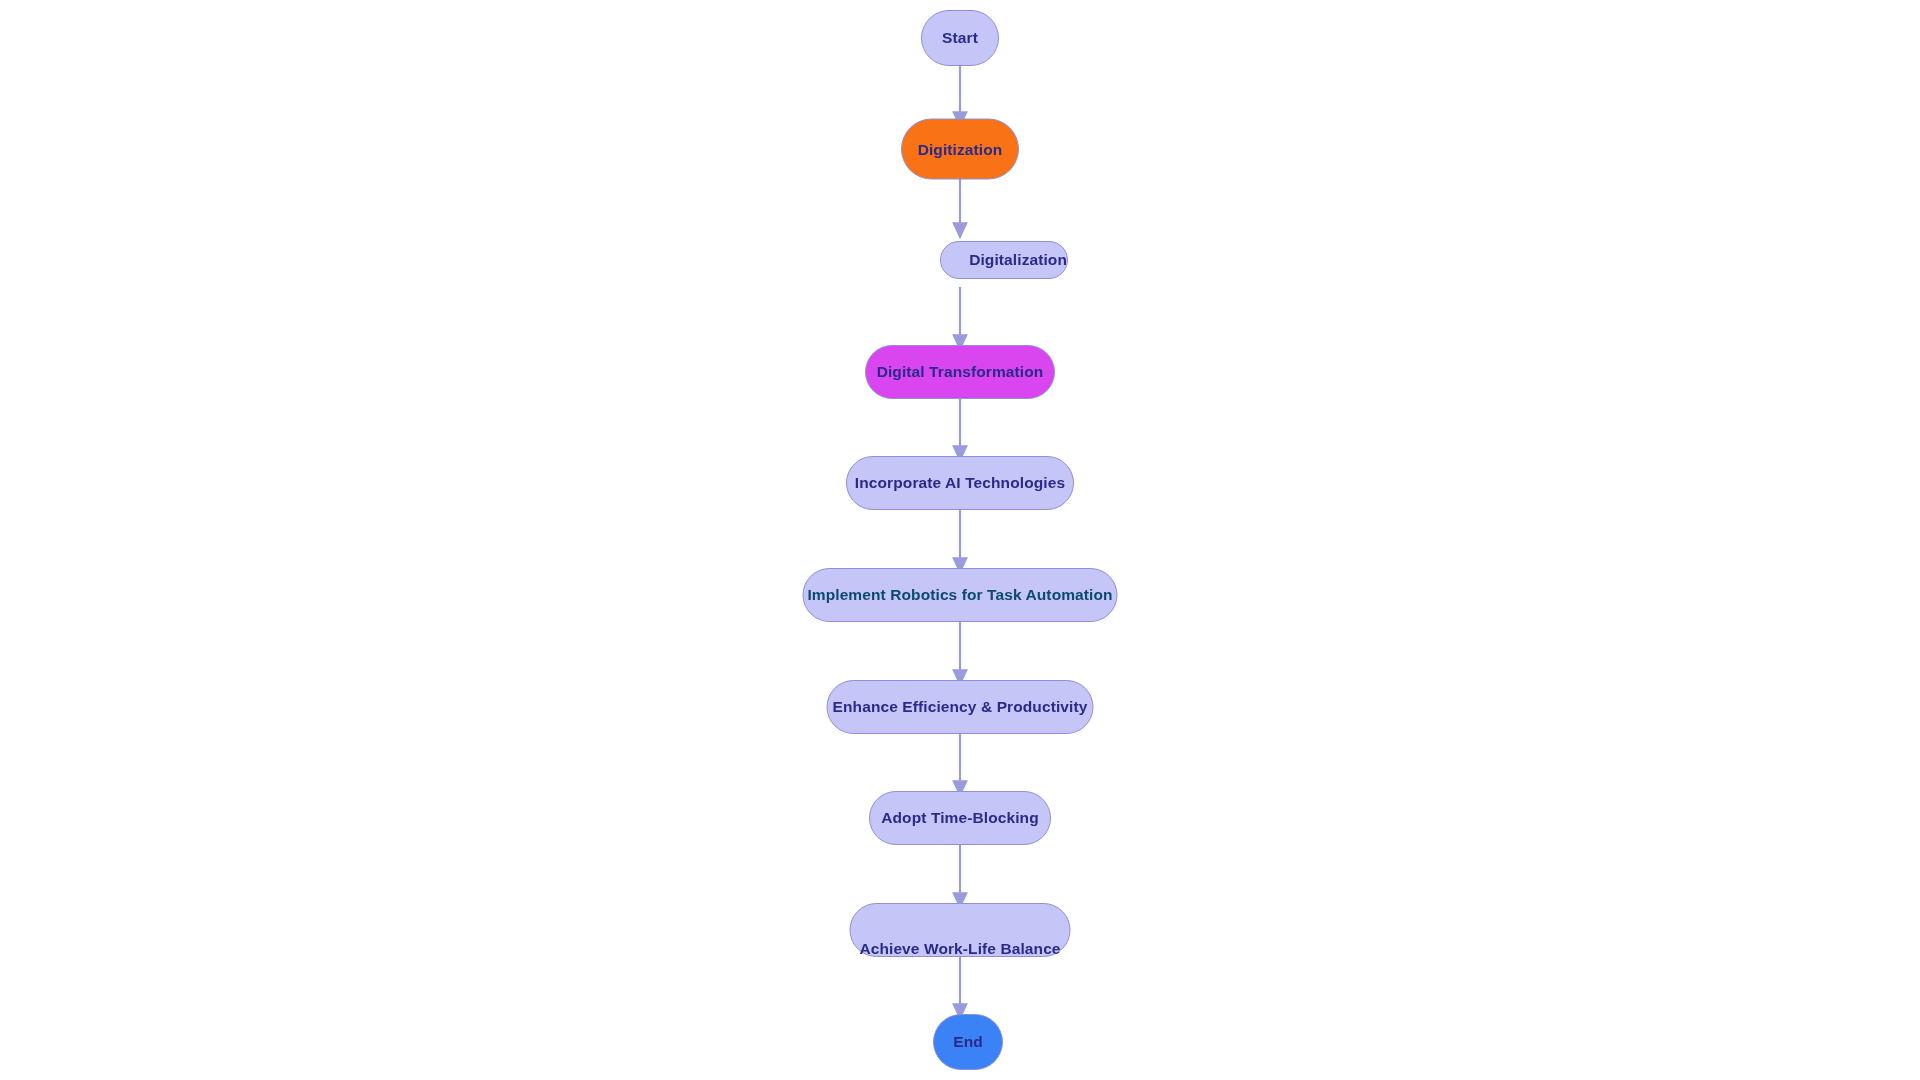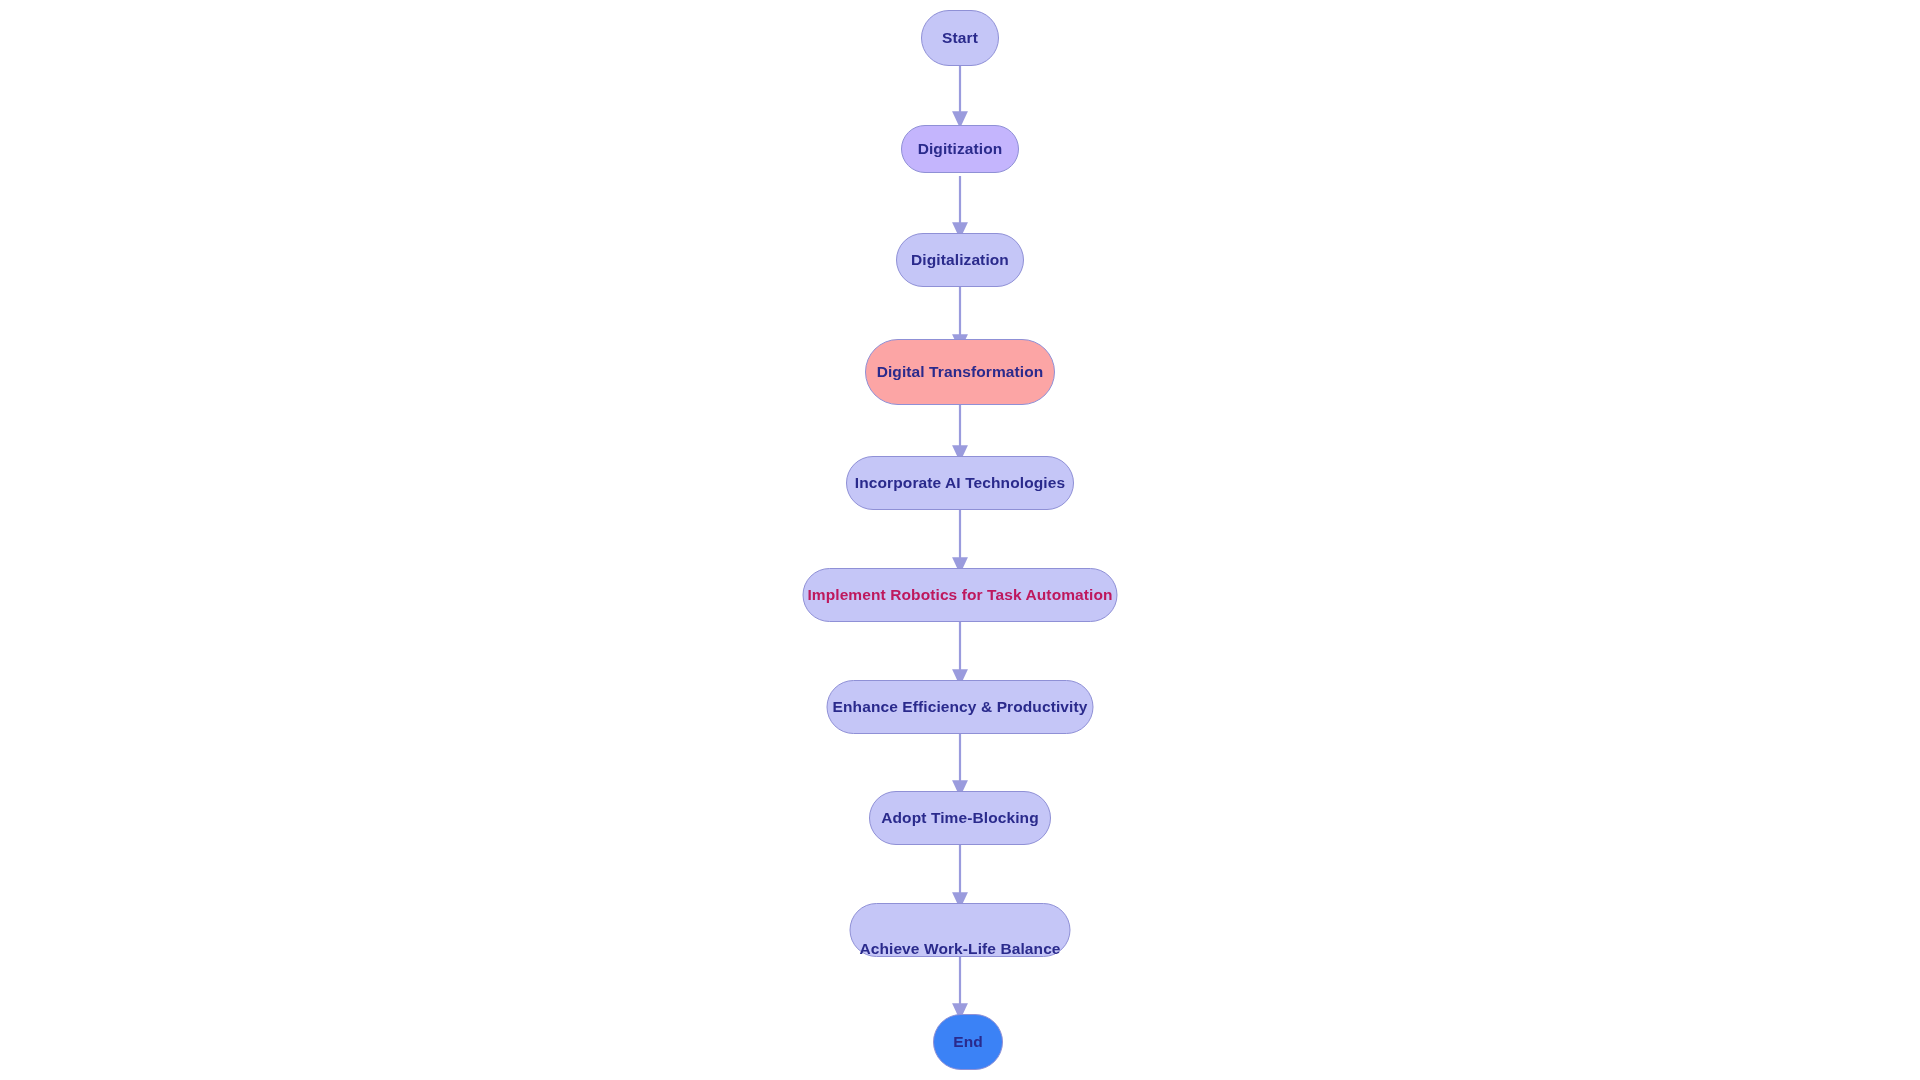--- a/index.html
+++ b/index.html
@@ -88,34 +88,34 @@
         <line x1="960" y1="734" x2="960" y2="789" stroke="#9a9bdd" stroke-width="2.2" marker-end="url(#arrowhead)"></line>
         <line x1="960" y1="845" x2="960" y2="901" stroke="#9a9bdd" stroke-width="2.2" marker-end="url(#arrowhead)"></line>
         <line x1="960" y1="957" x2="960" y2="1012" stroke="#9a9bdd" stroke-width="2.2" marker-end="url(#arrowhead)"></line>
       </g>
   </svg>
 
   <div id="node-layer">
       <div class="flow-node terminal" style="left: 960px; top: 38px; width: 78px; height: 56px; background: rgb(197, 198, 247); border-color: rgb(143, 144, 214);">
         <span class="flow-node-label" style="color: rgb(42, 42, 140);">Start</span>
       </div>
-      <div class="flow-node" style="left: 960px; top: 149px; width: 118px; height: 48px; background: #c4b5fd; border-color: rgb(143, 144, 214);">
+      <div class="flow-node" style="left: 960px; top: 149px; width: 118px; height: 61px; background: #f97316; border-color: rgb(143, 144, 214);">
         <span class="flow-node-label" style="color: rgb(42, 42, 140);">Digitization</span>
       </div>
-      <div class="flow-node" style="left: 960px; top: 260px; width: 128px; height: 54px; background: rgb(197, 198, 247); border-color: rgb(143, 144, 214);">
+      <div class="flow-node" style="left: 1004px; top: 260px; width: 128px; height: 38px; background: rgb(197, 198, 247); border-color: rgb(143, 144, 214); justify-content: flex-end;">
         <span class="flow-node-label" style="color: rgb(42, 42, 140);">Digitalization</span>
       </div>
-      <div class="flow-node" style="left: 960px; top: 372px; width: 190px; height: 66px; background: #fca5a5; border-color: rgb(143, 144, 214);">
+      <div class="flow-node" style="left: 960px; top: 372px; width: 190px; height: 54px; background: #d946ef; border-color: rgb(143, 144, 214);">
         <span class="flow-node-label" style="color: rgb(42, 42, 140);">Digital Transformation</span>
       </div>
       <div class="flow-node" style="left: 960px; top: 483px; width: 228px; height: 54px; background: rgb(197, 198, 247); border-color: rgb(143, 144, 214);">
         <span class="flow-node-label" style="color: rgb(42, 42, 140);">Incorporate AI Technologies</span>
       </div>
       <div class="flow-node" style="left: 960px; top: 595px; width: 315px; height: 54px; background: rgb(197, 198, 247); border-color: rgb(143, 144, 214);">
-        <span class="flow-node-label" style="color: #be185d;">Implement Robotics for Task Automation</span>
+        <span class="flow-node-label" style="color: #0c4a6e;">Implement Robotics for Task Automation</span>
       </div>
       <div class="flow-node" style="left: 960px; top: 818px; width: 182px; height: 54px; background: rgb(197, 198, 247); border-color: rgb(143, 144, 214);">
         <span class="flow-node-label" style="color: rgb(42, 42, 140);">Adopt Time-Blocking</span>
       </div>
       <div class="flow-node" style="left: 960px; top: 707px; width: 267px; height: 54px; background: rgb(197, 198, 247); border-color: rgb(143, 144, 214);">
         <span class="flow-node-label" style="color: rgb(42, 42, 140);">Enhance Efficiency &amp; Productivity</span>
       </div>
       <div class="flow-node" style="left: 960px; top: 930px; width: 221px; height: 54px; background: rgb(197, 198, 247); border-color: rgb(143, 144, 214); align-items: flex-end;">
         <span class="flow-node-label" style="color: rgb(42, 42, 140);">Achieve Work-Life Balance</span>
       </div>

